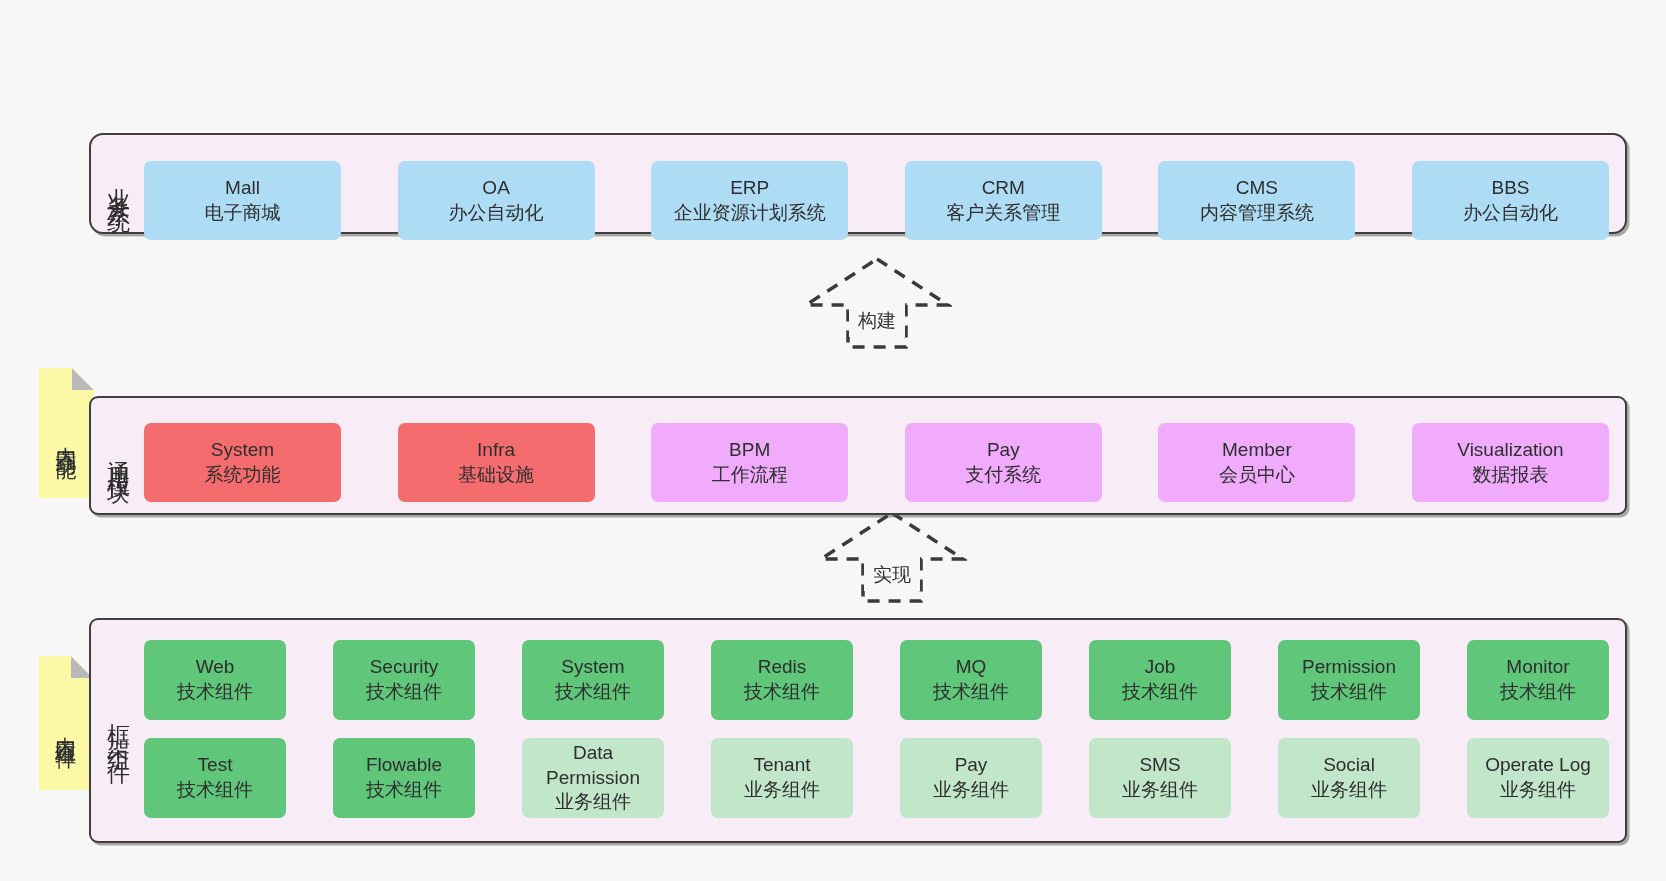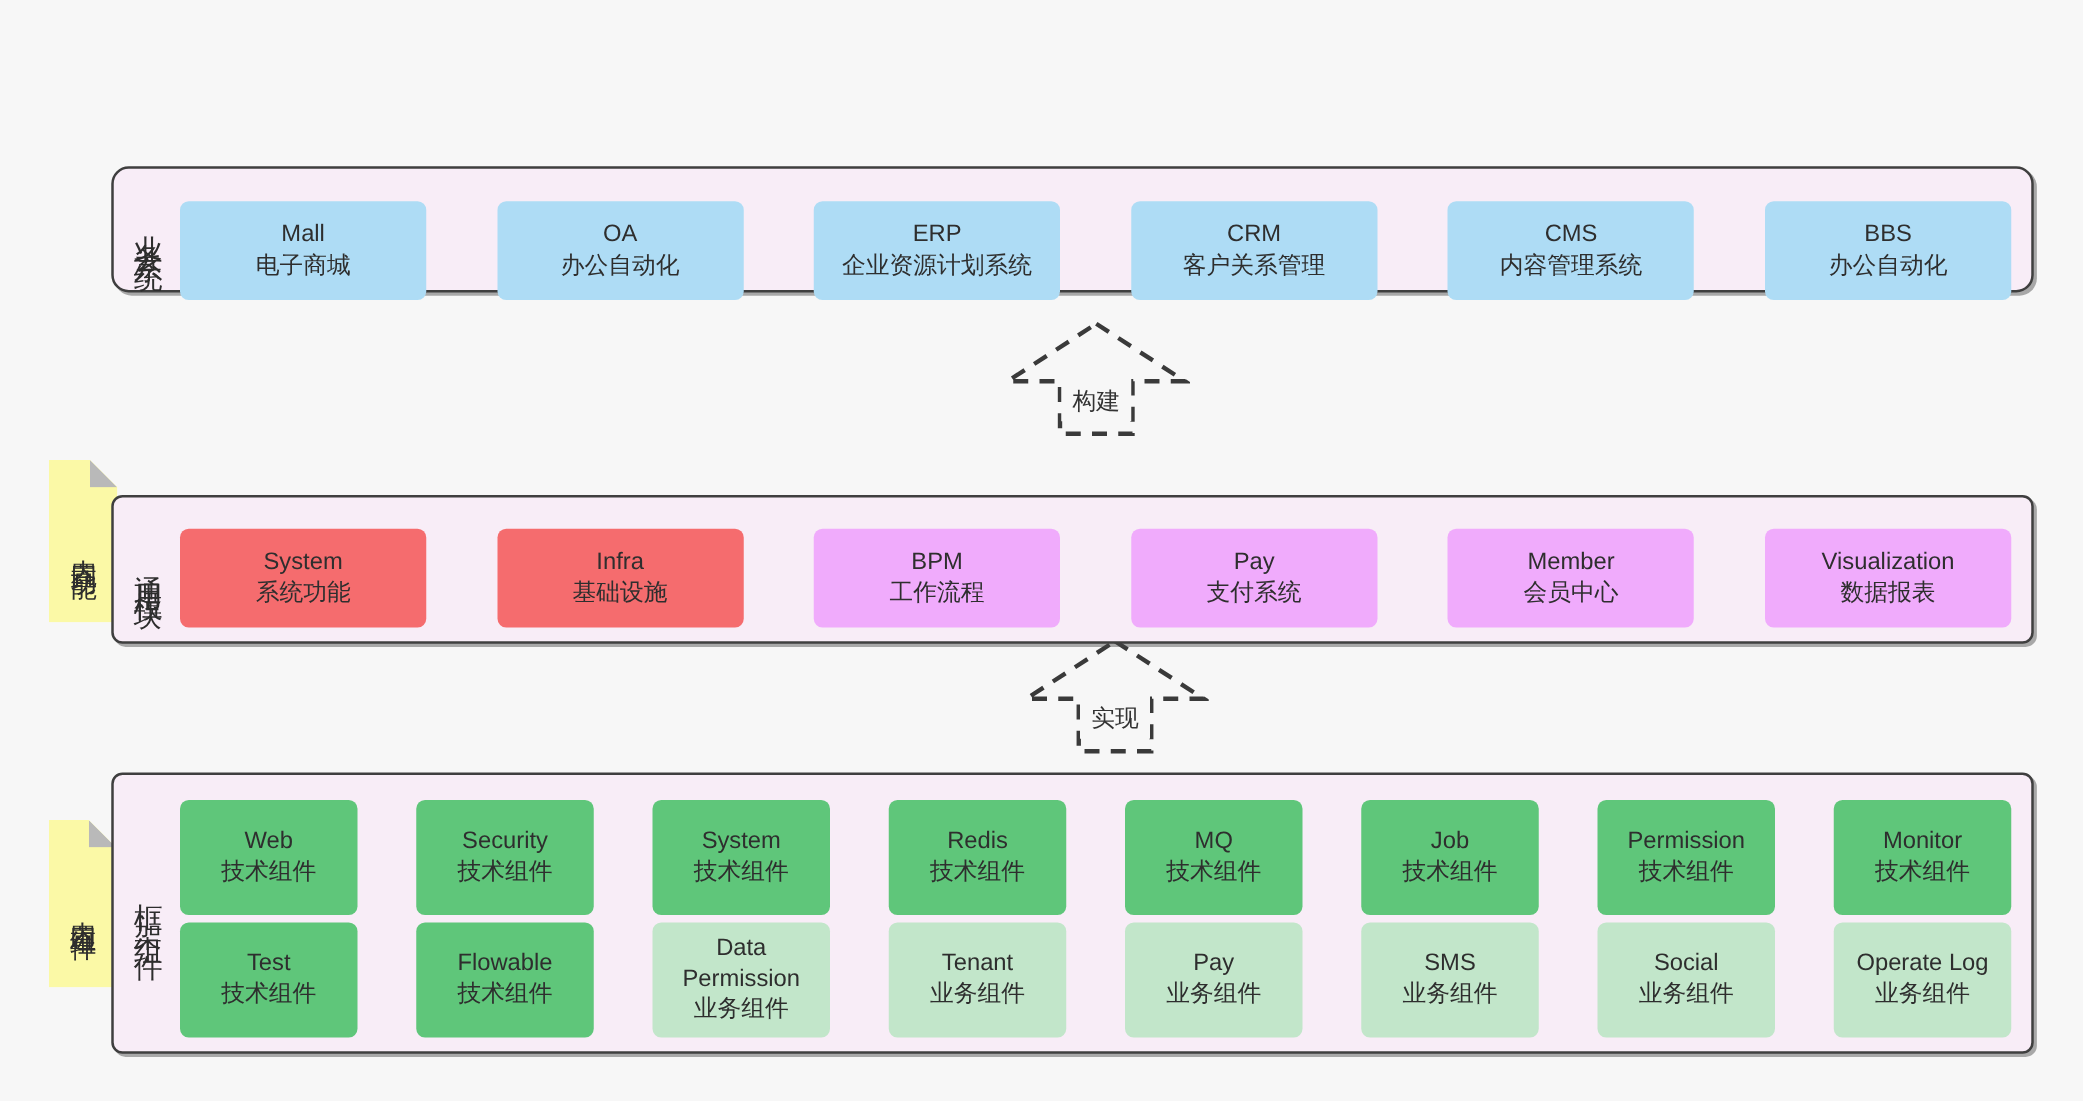--- a/index.html
+++ b/index.html
@@ -36,21 +36,21 @@
   .row-c1{top:20px;}
   .row-c2{top:118px;gap:14px;}
 
   .box{
     box-sizing:border-box;border-radius:7px;
     display:flex;flex-direction:column;align-items:center;justify-content:center;
     text-align:center;font-size:19px;line-height:1.3;padding:4px 8px;
     color:#2e2e2e;
   }
   .box-6{width:197px;height:79px;}
-  .box-8{width:142px;height:92px;}
+  .box-8{width:142px;height:80px;}
   .blue{background:#aedcf5;}
   .red{background:#f56c6e;}
   .pink{background:#f0abfc;}
   .green{background:#5fc67a;}
   .green-light{background:#c2e6ca;}
 
   .note{
     position:absolute;background:#fbf9a6;z-index:1;
     clip-path:polygon(0 0, calc(100% - 22px) 0, 100% 22px, 100% 100%, 0 100%);
   }

